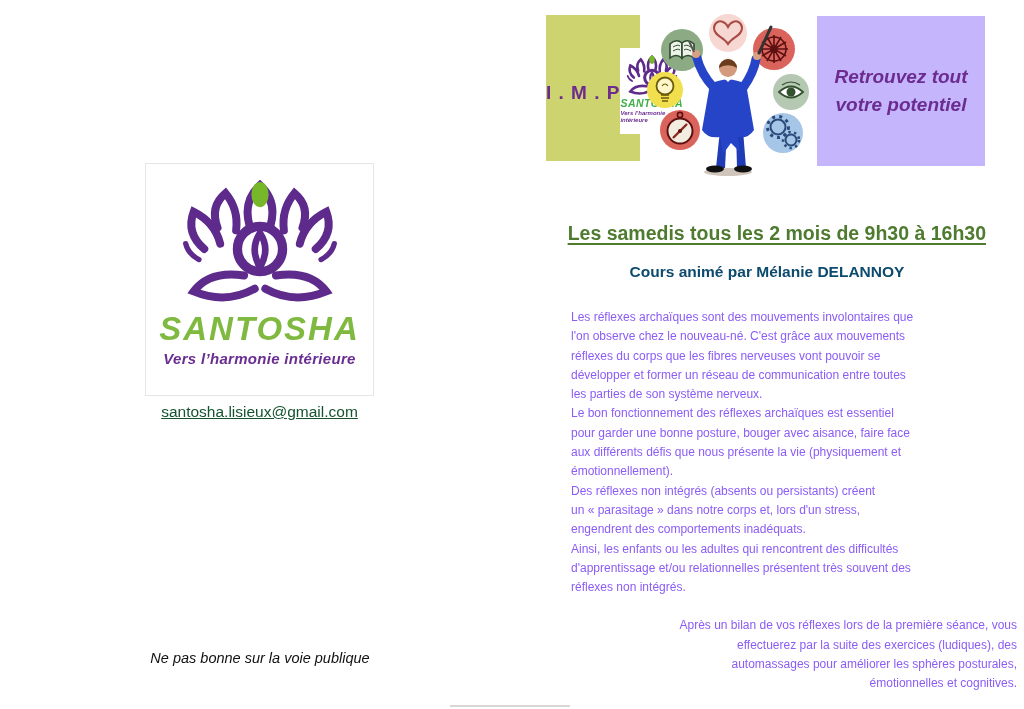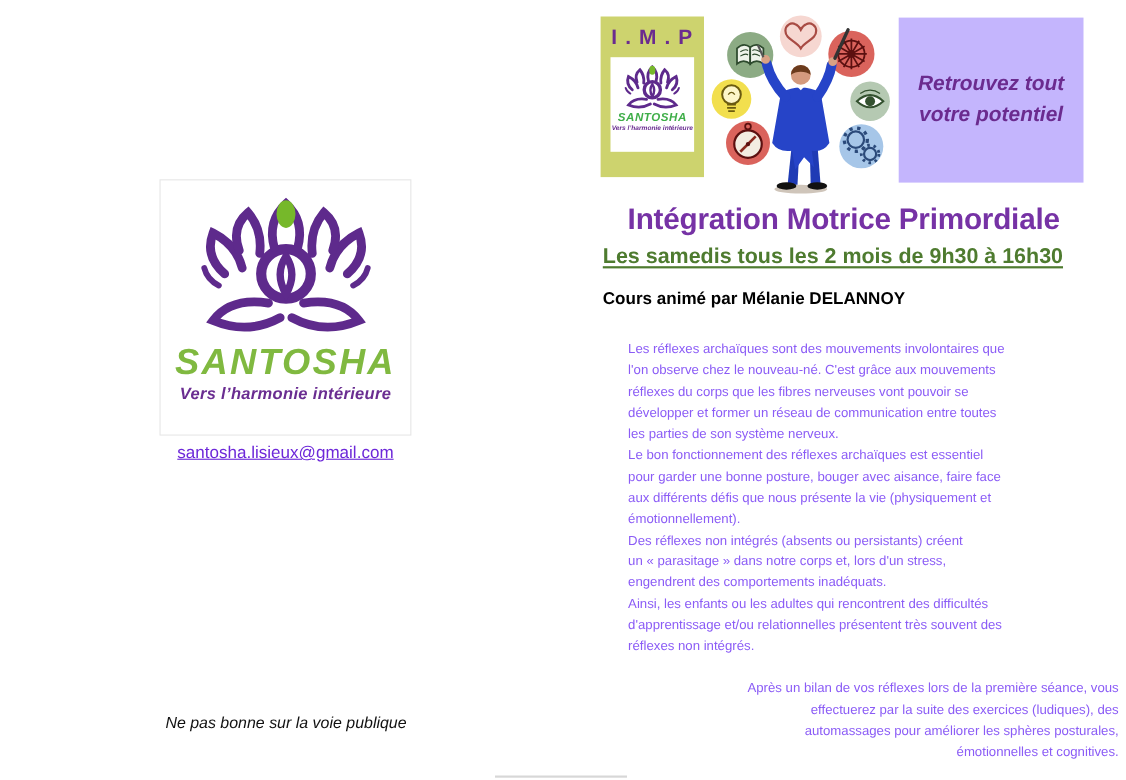--- a/index.html
+++ b/index.html
@@ -17,30 +17,30 @@
   .brand-main{
     font-size:33px;font-weight:600;font-style:italic;color:#80b940;
     letter-spacing:2px;line-height:1;margin-top:2px;
   }
   .tagline-main{
     font-size:15px;font-weight:700;font-style:italic;color:#6a2d91;
     margin-top:5px;letter-spacing:.3px;
   }
   .email{
     position:absolute;left:145px;top:403px;width:229px;text-align:center;
-    font-size:15.5px;color:#6d28d9;text-decoration:underline;cursor:pointer;
+    font-size:15.5px;color:#14532d;text-decoration:underline;cursor:pointer;
   }
   .footer-note{
     position:absolute;left:128px;top:650px;width:264px;text-align:center;
     font-size:14.5px;font-style:italic;color:#111;
   }
   
   .banner-left{
     position:absolute;left:546px;top:15px;width:94px;height:146px;background:#cdd36e;
-    display:flex;flex-direction:column;align-items:center;
+    display:flex;align-items:center;
   }
   .imp-label{
     margin-top:9px;font-size:19px;font-weight:800;color:#6b2b8f;letter-spacing:1px;
     white-space:nowrap;
   }
   .mini-logo{
     margin-top:6px;width:76px;height:86px;background:#ffffff;
     display:flex;flex-direction:column;align-items:center;
   }
   .mini-logo svg.lotus-mini{width:52px;height:46px;margin-top:4px;}
@@ -54,28 +54,28 @@
   .slogan{
     font-size:19px;font-weight:800;color:#6b2b8f;text-align:center;line-height:1.45;
     white-space:pre-line;
   }
   
   .title{
     position:absolute;left:548px;top:184px;width:438px;text-align:center;
     font-size:27px;font-weight:700;color:#7632a5;letter-spacing:-0.2px;white-space:nowrap;
   }
   .schedule{
-    position:absolute;left:548px;top:222px;width:438px;text-align:left;
+    position:absolute;left:548px;top:222px;width:438px;text-align:right;
     font-size:19.5px;font-weight:700;color:#4e7b2f;
     text-decoration:underline;text-decoration-thickness:2px;text-underline-offset:3px;
     white-space:nowrap;
   }
   .instructor{
-    position:absolute;left:548px;top:262px;width:438px;text-align:left;
-    font-size:15.5px;font-weight:700;color:#000000;line-height:20px;
+    position:absolute;left:548px;top:262px;width:438px;text-align:center;
+    font-size:15.5px;font-weight:700;color:#0c4a6e;line-height:20px;
   }
   .body-text{
     position:absolute;left:571px;top:308px;width:446px;
     font-size:12px;line-height:19.3px;color:#8b5cf6;
   }
   .body-text p{margin:0;white-space:pre-line;}
   .body-text p + p{margin-top:19px;text-align:right;}
   .page-edge-mark{
     position:absolute;left:450px;top:705px;width:120px;height:2px;background:#c6c6c6;opacity:.7;
   }
@@ -197,21 +197,20 @@
       <path d="M79,56 a9,9 0 0 1 18,0 a12,8 0 0 0 -18,0 Z" fill="#6b3b1d"></path>
       <path d="M84,66 l4,4 l4,-4 Z" fill="#ffffff"></path>
     </g>
   </svg>
 
   <div class="banner-right">
     <div class="slogan">Retrouvez tout
 votre potentiel</div>
   </div>
 
-  <div class="title">Intégration Motrice Primordiale</div>
 
   <div class="schedule">Les samedis tous les 2 mois de 9h30 à 16h30</div>
 
   <div class="instructor">
     <div>Cours animé par Mélanie DELANNOY</div>
   </div>
 
   <div class="body-text">
     <p>Les réflexes archaïques sont des mouvements involontaires que
 l'on observe chez le nouveau-né. C'est grâce aux mouvements

